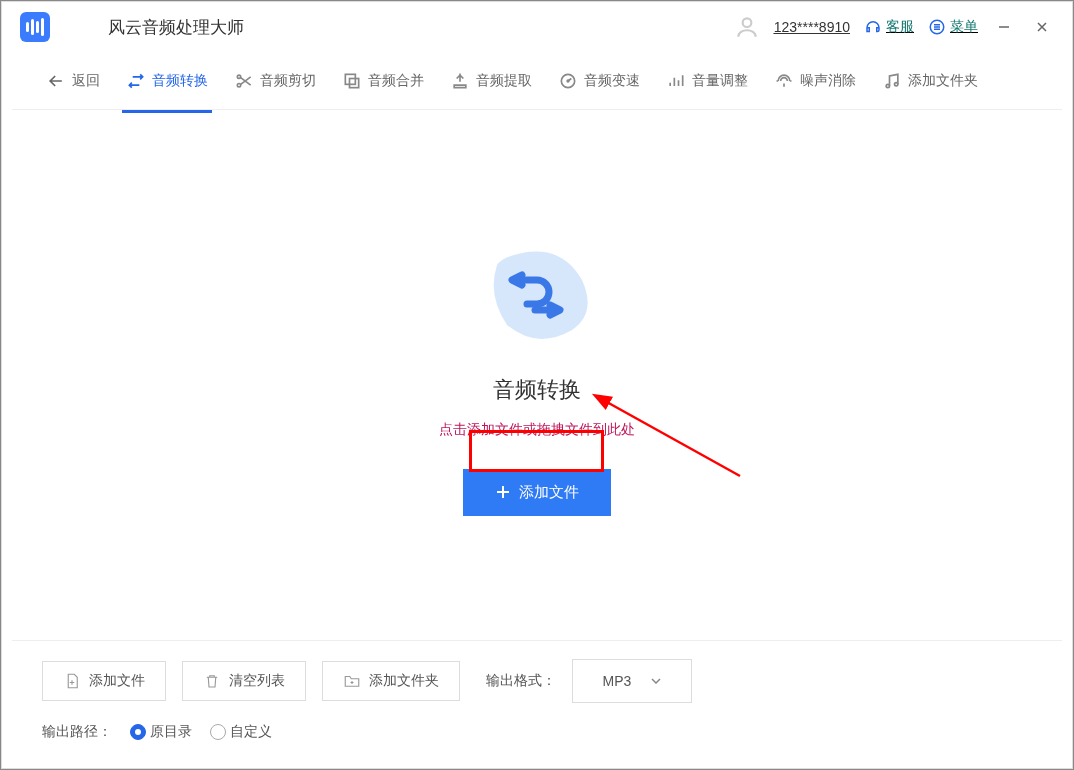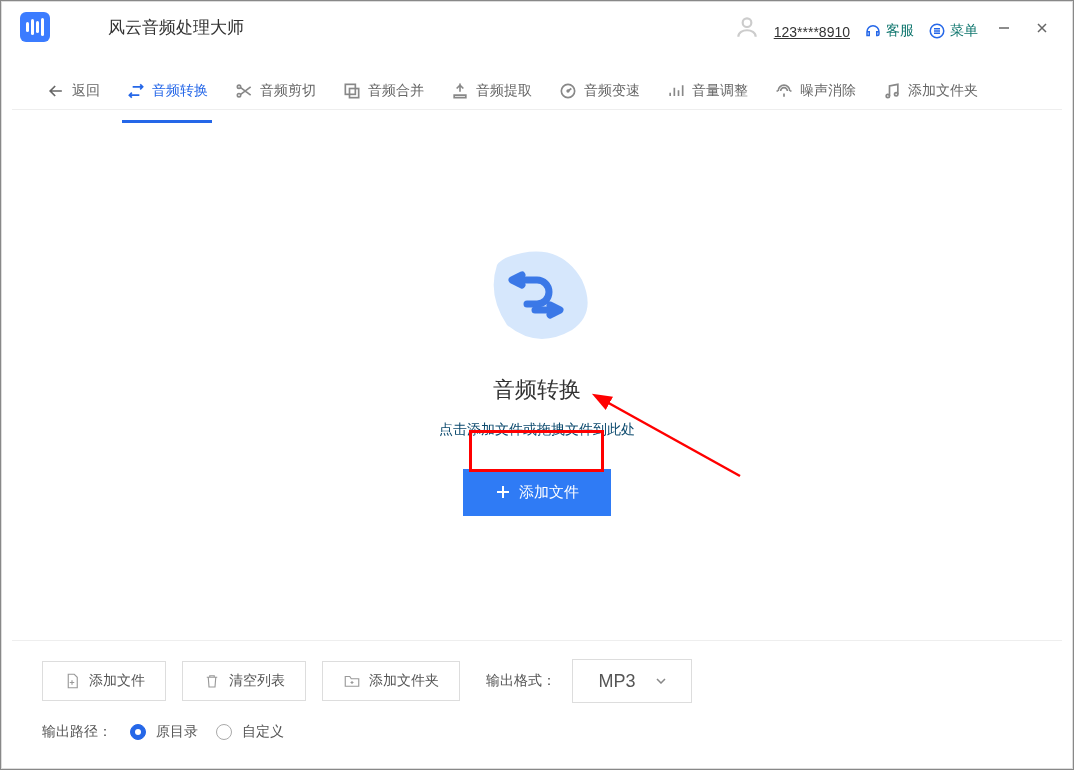--- a/index.html
+++ b/index.html
@@ -6,53 +6,53 @@
 body { background: #f0f0f0; display: flex; justify-content: center; align-items: center; min-height: 100vh; }
 .window { width: 1074px; height: 770px; background: #fff; border: 1px solid #888; position: relative; }
 .inner { width: 100%; height: 100%; border: 1px solid #ddd; }
 
 
 .titlebar { height: 50px; display: flex; align-items: center; padding: 0 18px; gap: 48px; }
 .app-icon { width: 30px; height: 30px; background: #3b7cff; border-radius: 6px; display: flex; align-items: center; justify-content: center; gap: 2px; margin-right: 10px; }
 .app-icon span { width: 3px; background: #fff; border-radius: 2px; }
 .app-icon span:nth-child(1){height:10px} .app-icon span:nth-child(2){height:16px} .app-icon span:nth-child(3){height:12px} .app-icon span:nth-child(4){height:18px}
 .app-title { font-size: 17px; color: #333; }
-.titlebar-right { margin-left: auto; display: flex; align-items: flex-end; gap: 14px; }
+.titlebar-right { margin-left: auto; display: flex; align-items: center; gap: 14px; text-decoration: underline; }
 .avatar-icon { width: 26px; height: 26px; }
 .user-id { color: #333; text-decoration: underline; font-size: 14px; }
 .hdr-link { display: flex; align-items: center; gap: 4px; color: #0f766e; font-size: 14px; cursor: pointer; }
 .hdr-link svg { width: 18px; height: 18px; }
 .win-btn { width: 24px; height: 24px; display: flex; align-items: center; justify-content: center; cursor: pointer; color: #666; }
 
 
-.toolbar { height: 58px; display: flex; align-items: flex-end; padding: 0 30px; gap: 18px; border-bottom: 1px solid #eee; margin: 0 10px; }
+.toolbar { height: 58px; display: flex; align-items: center; padding: 0 30px; gap: 18px; border-bottom: 1px solid #eee; margin: 0 10px; }
 .tool-item { display: flex; align-items: center; gap: 6px; color: #666; font-size: 14px; cursor: pointer; padding: 8px 4px; position: relative; }
 .tool-item.active { color: #2567e8; }
 .tool-item.active::after { content:''; position:absolute; bottom:-14px; left:0; right:0; height:3px; background:#2567e8; }
 .tool-item svg { width: 20px; height: 20px; }
 
 
 .main { height: 530px; display: flex; flex-direction: column; align-items: center; justify-content: center; position: relative; }
 .big-icon { width: 140px; height: 120px; margin-bottom: 20px; }
 .main-title { font-size: 22px; color: #333; margin-bottom: 16px; }
-.main-sub { font-size: 14px; color: #0c4a6e; margin-bottom: 30px; }
+.main-sub { font-size: 14px; color: #be185d; margin-bottom: 30px; }
 .add-btn { background: #2f7bf5; color: #fff; border: none; padding: 14px 32px; font-size: 15px; cursor: pointer; display: flex; align-items: center; gap: 8px; }
 .highlight-box { position: absolute; border: 3px solid #ff0000; width: 135px; height: 42px; top: 50%; left: 50%; transform: translate(-68px, 55px); pointer-events: none; }
 .arrow-annotation { position: absolute; top: 52%; left: 54%; pointer-events: none; }
 
 
 .bottom { border-top: 1px solid #eee; margin: 0 10px; padding: 18px 30px 14px; }
 .bottom-row1 { display: flex; align-items: center; gap: 16px; }
 .sec-btn { border: 1px solid #ddd; background: #fff; padding: 0 20px; height: 40px; display: flex; align-items: center; gap: 8px; color: #555; font-size: 14px; cursor: pointer; }
 .sec-btn svg { width: 18px; height: 18px; color: #999; }
 .fmt-label { font-size: 14px; color: #555; margin-left: 10px; }
-.fmt-select { border: 1px solid #ddd; height: 44px; width: 120px; display: flex; align-items: center; justify-content: center; gap: 20px; color: #555; font-size: 18px; cursor: pointer; }
+.fmt-select { border: 1px solid #ddd; height: 44px; width: 120px; display: flex; align-items: center; justify-content: center; gap: 20px; color: #555; font-size: 14px; cursor: pointer; }
 .primary-btn { margin-left: auto; background: #2f7bf5; color: #fff; border: none; height: 50px; padding: 0 34px; font-size: 16px; display: flex; align-items: center; gap: 10px; cursor: pointer; }
 .bottom-row2 { display: flex; align-items: center; gap: 18px; margin-top: 20px; font-size: 14px; color: #555; }
-.radio { display: flex; align-items: center; gap: 10px; cursor: pointer; }
+.radio { display: flex; align-items: center; gap: 4px; cursor: pointer; }
 .radio-dot { width: 16px; height: 16px; border-radius: 50%; border: 1px solid #aaa; display: flex; align-items: center; justify-content: center; }
 .radio-dot.checked { border-color: #2567e8; background: #2567e8; }
 .radio-dot.checked::after { content:''; width:6px; height:6px; background:#fff; border-radius:50%; }
 </style>
 </head>
 <body>
 
 <div class="window">
 <div class="inner">
 

